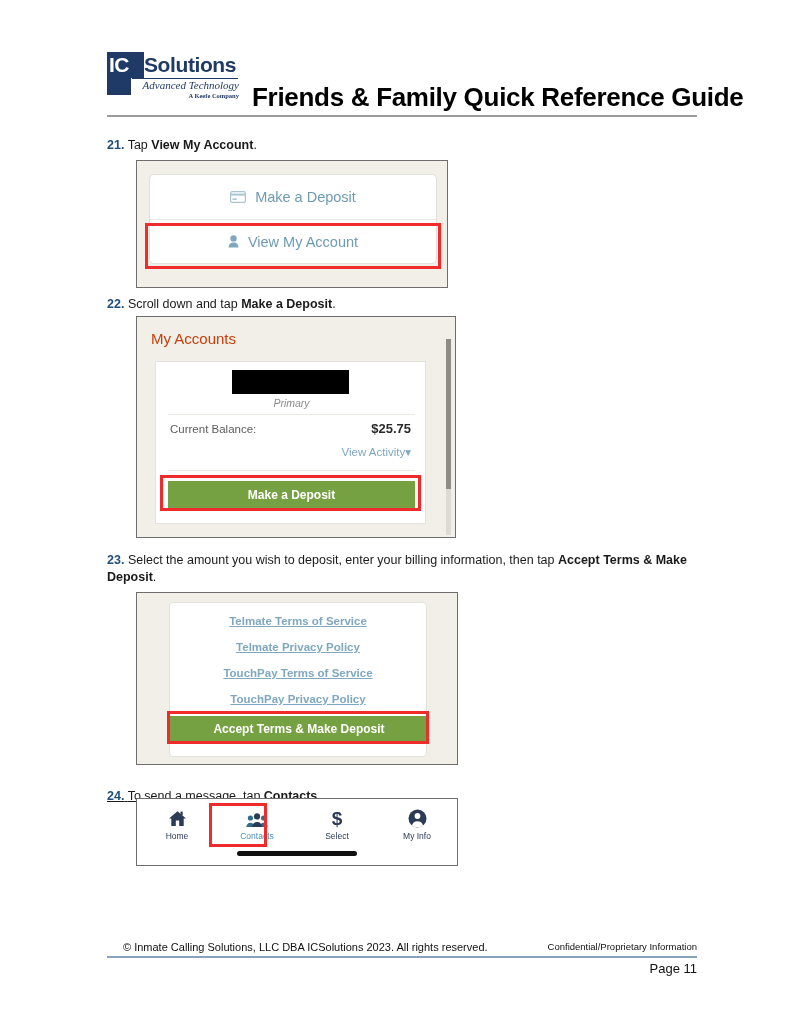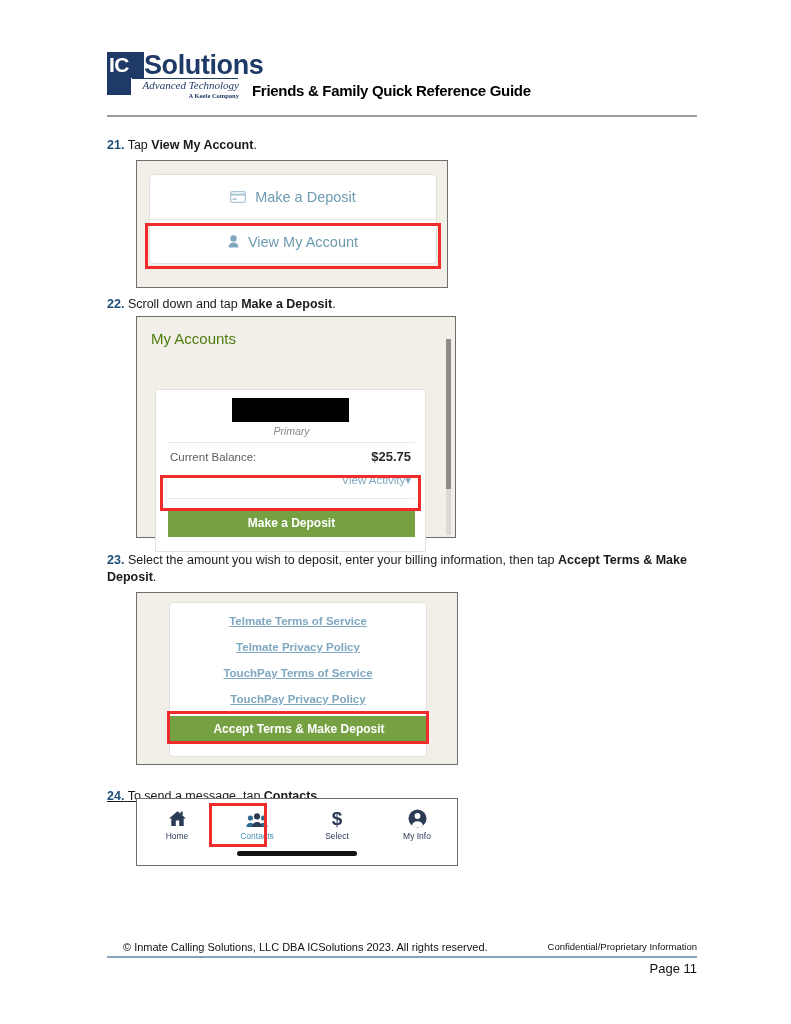--- a/index.html
+++ b/index.html
@@ -44,21 +44,21 @@
     font-weight: bold;
     font-size: 21px;
     line-height: 24px;
     padding: 1px 15px 1px 2px;
     letter-spacing: -0.5px;
     font-family: "Liberation Sans", sans-serif;
   }
   .logo-solutions {
     color: #1f3a66;
     font-weight: bold;
-    font-size: 27px;
+    font-size: 21px;
     line-height: 26px;
     letter-spacing: -0.4px;
     font-family: "Liberation Sans", sans-serif;
   }
   .logo-blockleft {
     position: absolute;
     left: 0;
     top: 26px;
     width: 24px;
     height: 17px;
@@ -93,21 +93,21 @@
     font-size: 6.5px;
     line-height: 8px;
     font-weight: bold;
     color: #1f3a66;
     font-family: "Liberation Serif", serif;
   }
   .header-title {
     position: absolute;
     left: 145px;
     top: 30px;
-    font-size: 15px;
+    font-size: 26px;
     font-weight: bold;
     letter-spacing: -0.3px;
     color: #000000;
     white-space: nowrap;
   }
   .header-rule {
     position: absolute;
     left: 107px;
     top: 115px;
     width: 590px;
@@ -186,32 +186,31 @@
     left: 136px;
     top: 316px;
     width: 320px;
     height: 222px;
   }
   .panel-title {
     position: absolute;
     left: 14px;
     top: 13px;
     font-size: 15px;
-    color: #4d7c0f;
+    color: #c2410c;
   }
   .acct-card {
     position: absolute;
     left: 18px;
     top: 44px;
     width: 271px;
     height: 163px;
     background: #ffffff;
     border: 1px solid #e4e2dc;
     box-sizing: border-box;
-    margin-top: 28px;
   }
   .redacted {
     position: absolute;
     left: 76px;
     top: 8px;
     width: 117px;
     height: 24px;
     background: #000000;
   }
   .primary-label {

